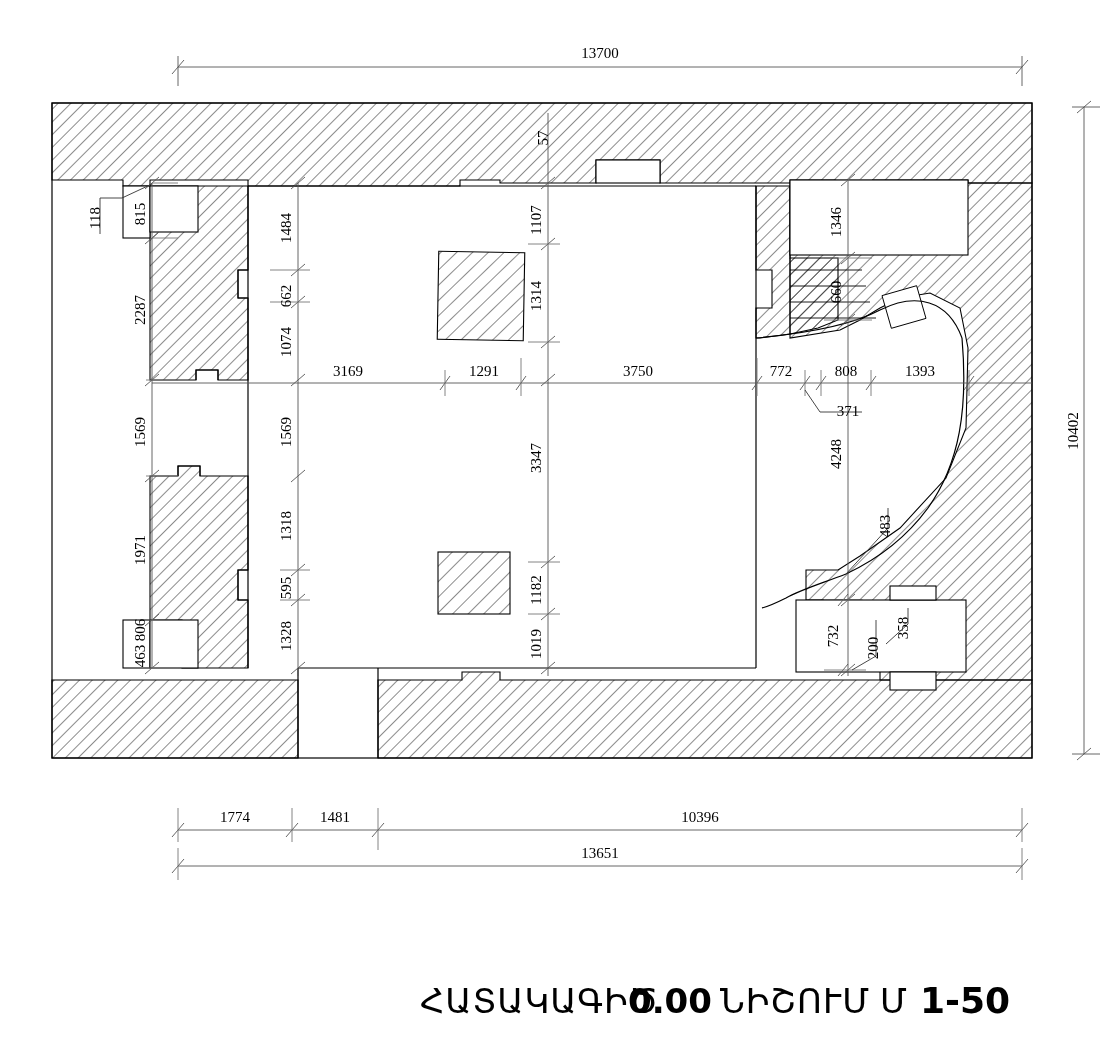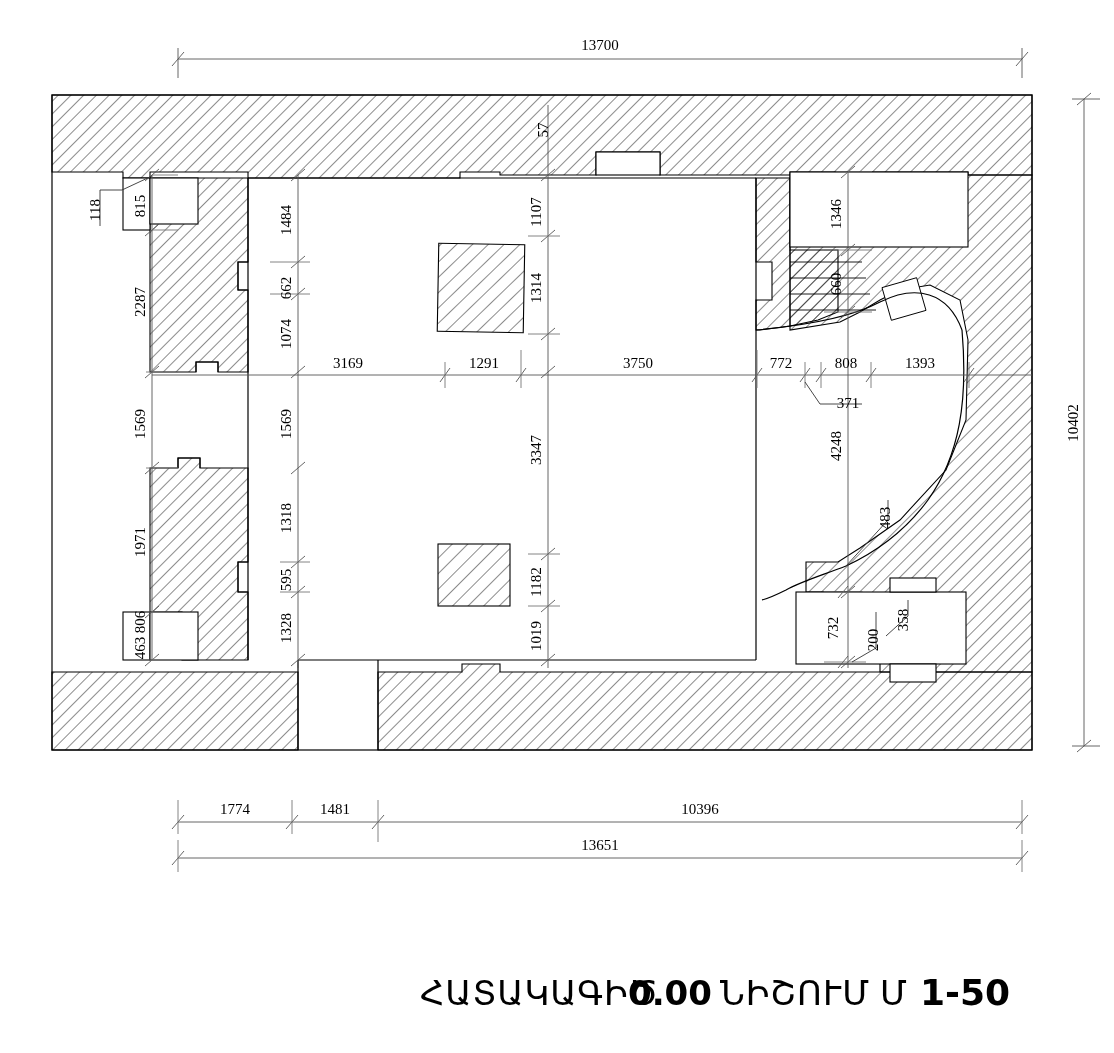--- a/index.html
+++ b/index.html
@@ -11,21 +11,21 @@
     width: 1114px;
     height: 1053px;
     font-family: "Liberation Serif", serif;
     color: #000000;
     overflow: hidden;
     position: relative;
   }
   #drawing-root {
     position: absolute;
     left: 0;
-    top: 0;
+    top: 8px;
     width: 1114px;
     height: 845px;
   }
   svg#plan-svg {
     display: block;
     width: 1114px;
     height: 1053px;
   }
   .dimtext {
     font-family: "Liberation Serif", serif;

